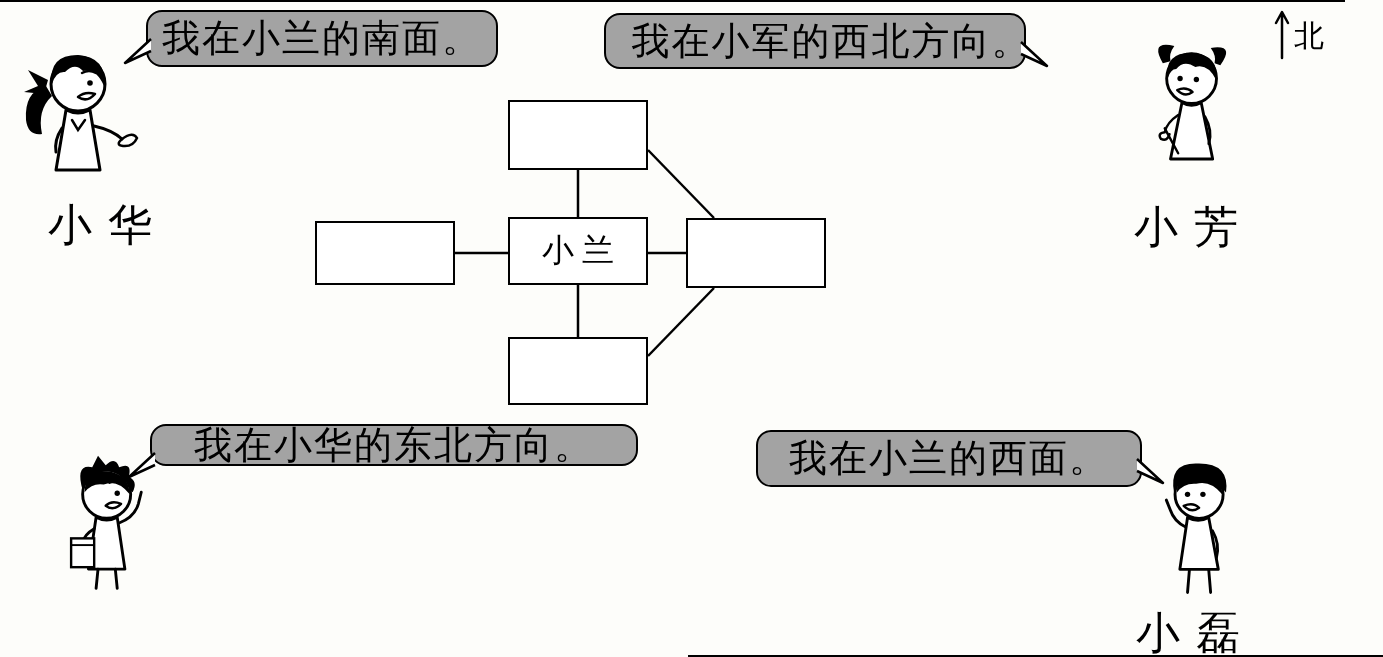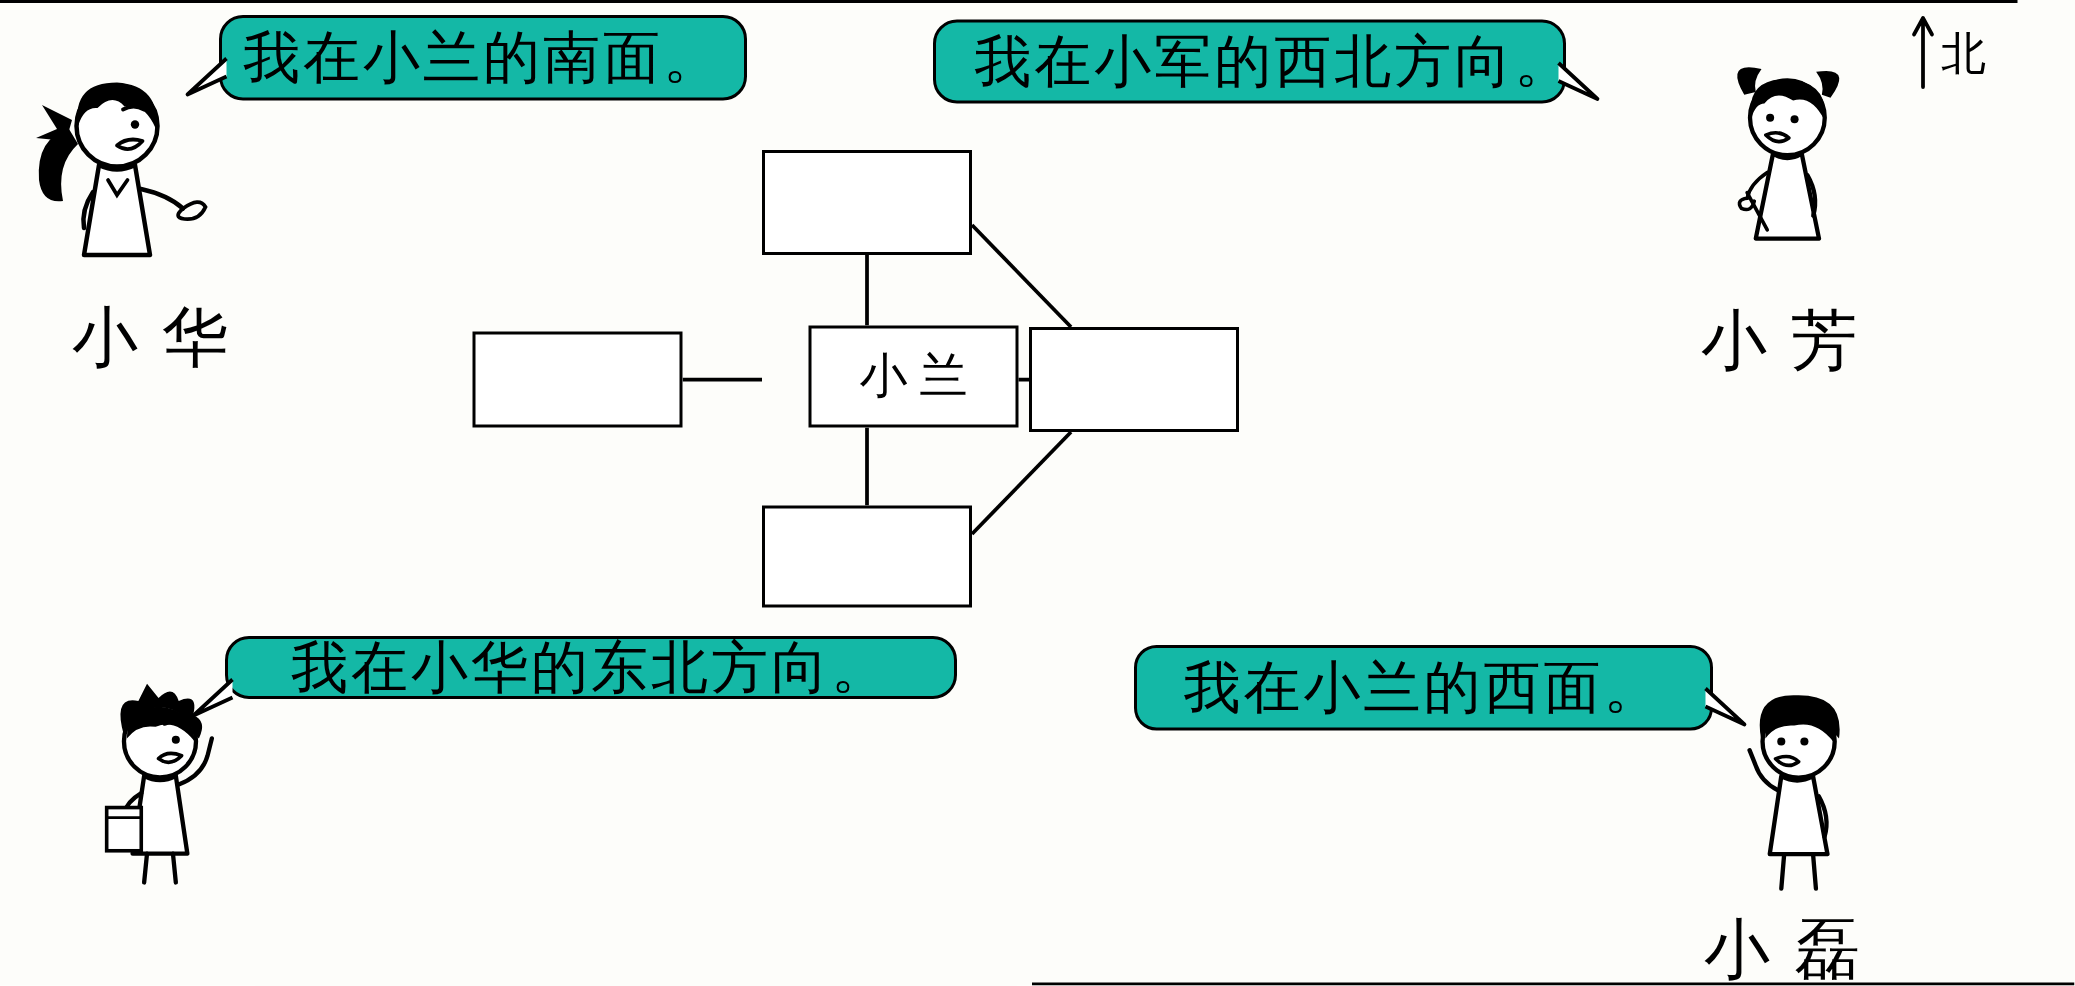--- a/index.html
+++ b/index.html
@@ -18,21 +18,21 @@
 
   .scan-line { position: absolute; background: #000; }
   .scan-line.top { left: 0; top: 0; width: 1345px; height: 2px; }
   .scan-line.bottom { right: 0; bottom: 0; width: 695px; height: 2px; }
 
   
   .bubble {
     position: absolute;
     border: 2.5px solid #000;
     border-radius: 16px;
-    background: #14b8a6;
+    background: #a3a3a3;
     display: flex;
     align-items: center;
     justify-content: center;
     font-size: 38px;
     letter-spacing: 2px;
     white-space: nowrap;
     z-index: 3;
   }
   .tail { position: absolute; }
   .tail.left  { left: -26px; top: 24px; }
@@ -57,21 +57,21 @@
     display: flex;
     align-items: center;
     justify-content: center;
     font-size: 32px;
     letter-spacing: 8px;
     text-indent: 8px;
     z-index: 2;
   }
   .box.north  { left: 508px; top: 100px; width: 140px; height: 70px; }
   .box.west   { left: 315px; top: 221px; width: 140px; height: 64px; }
-  .box.center { left: 508px; top: 217px; width: 140px; height: 68px; margin-left: 31px; }
+  .box.center { left: 508px; top: 217px; width: 140px; height: 68px; }
   .box.east   { left: 686px; top: 218px; width: 140px; height: 70px; }
   .box.south  { left: 508px; top: 337px; width: 140px; height: 68px; }
 
   .connectors {
     position: absolute;
     left: 0; top: 0;
     z-index: 1;
     pointer-events: none;
   }
 
@@ -81,21 +81,21 @@
     left: 1272px;
     top: 8px;
     display: flex;
     align-items: flex-start;
     z-index: 2;
   }
   .compass-label { font-size: 30px; margin: 8px 0 0 2px; }
 
   
   .bubble.tl { left: 146px; top: 10px;  width: 352px; height: 57px; }
-  .bubble.tr { left: 622px; top: 13px;  width: 422px; height: 56px; padding-left: 33px; }
+  .bubble.tr { left: 604px; top: 13px;  width: 422px; height: 56px; padding-left: 33px; }
   .bubble.bl { left: 150px; top: 424px; width: 488px; height: 42px; }
   .bubble.br { left: 756px; top: 430px; width: 386px; height: 57px; border-radius: 15px; }
 
   
   .figure.xiaohua  { left: 12px;   top: 40px;  }
   .figure.xiaofang { left: 1136px; top: 36px;  }
   .figure.xiaojun  { left: 48px;   top: 450px; }
   .figure.xiaolei  { left: 1142px; top: 452px; }
 
   .figure-name.xiaohua  { left: 48px;   top: 196px; }

